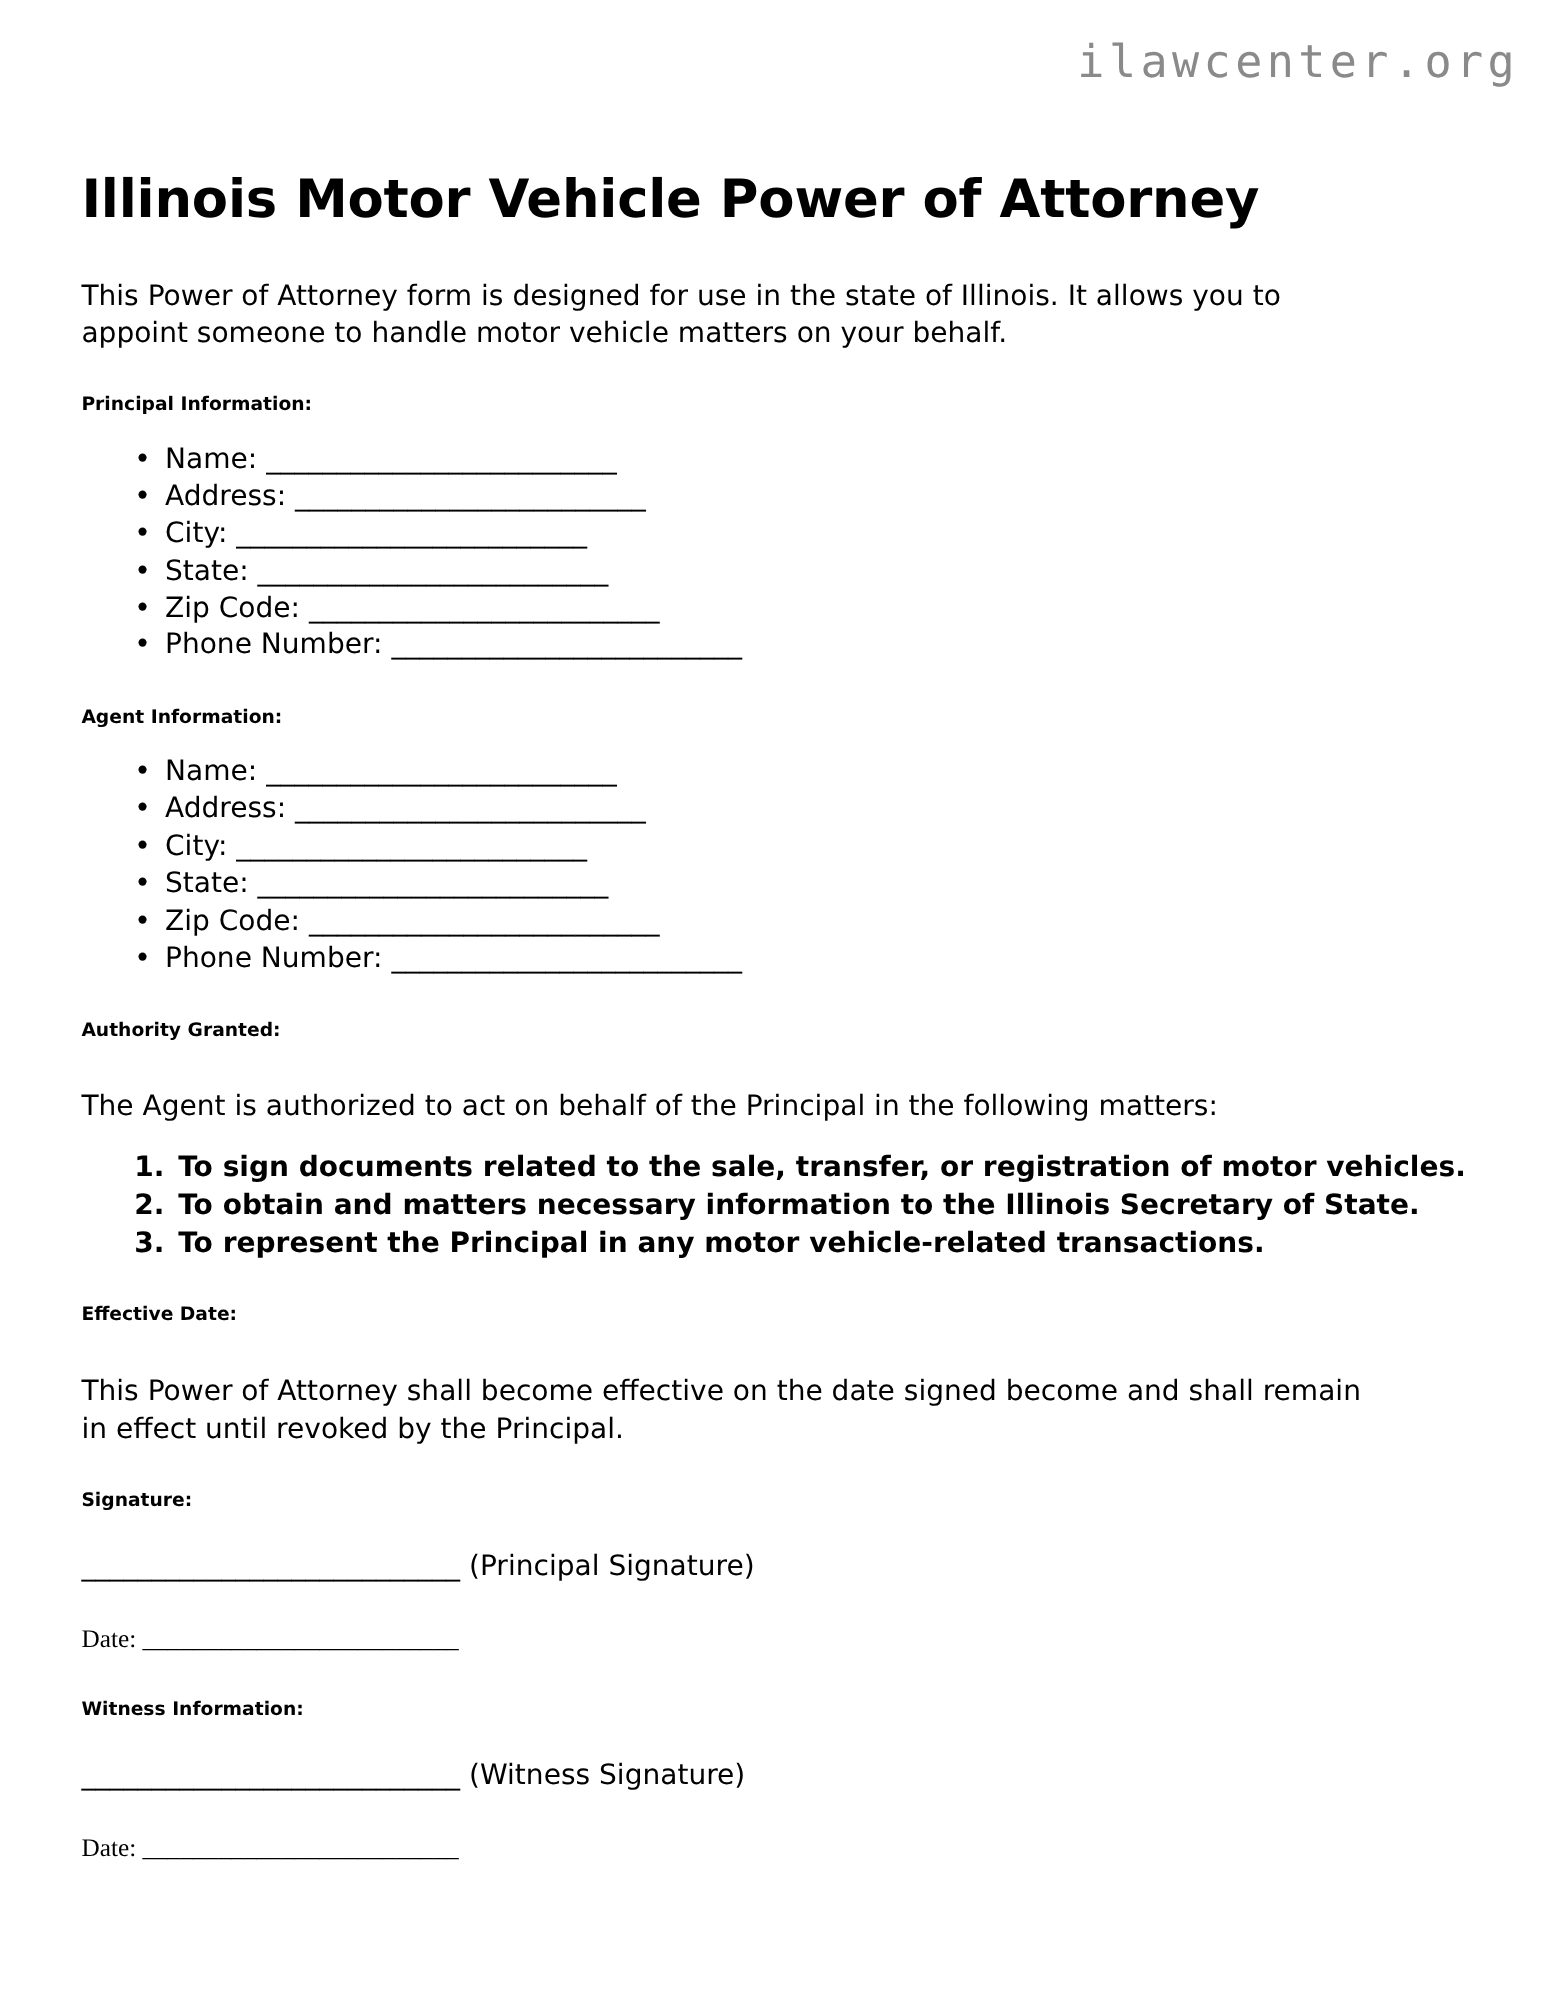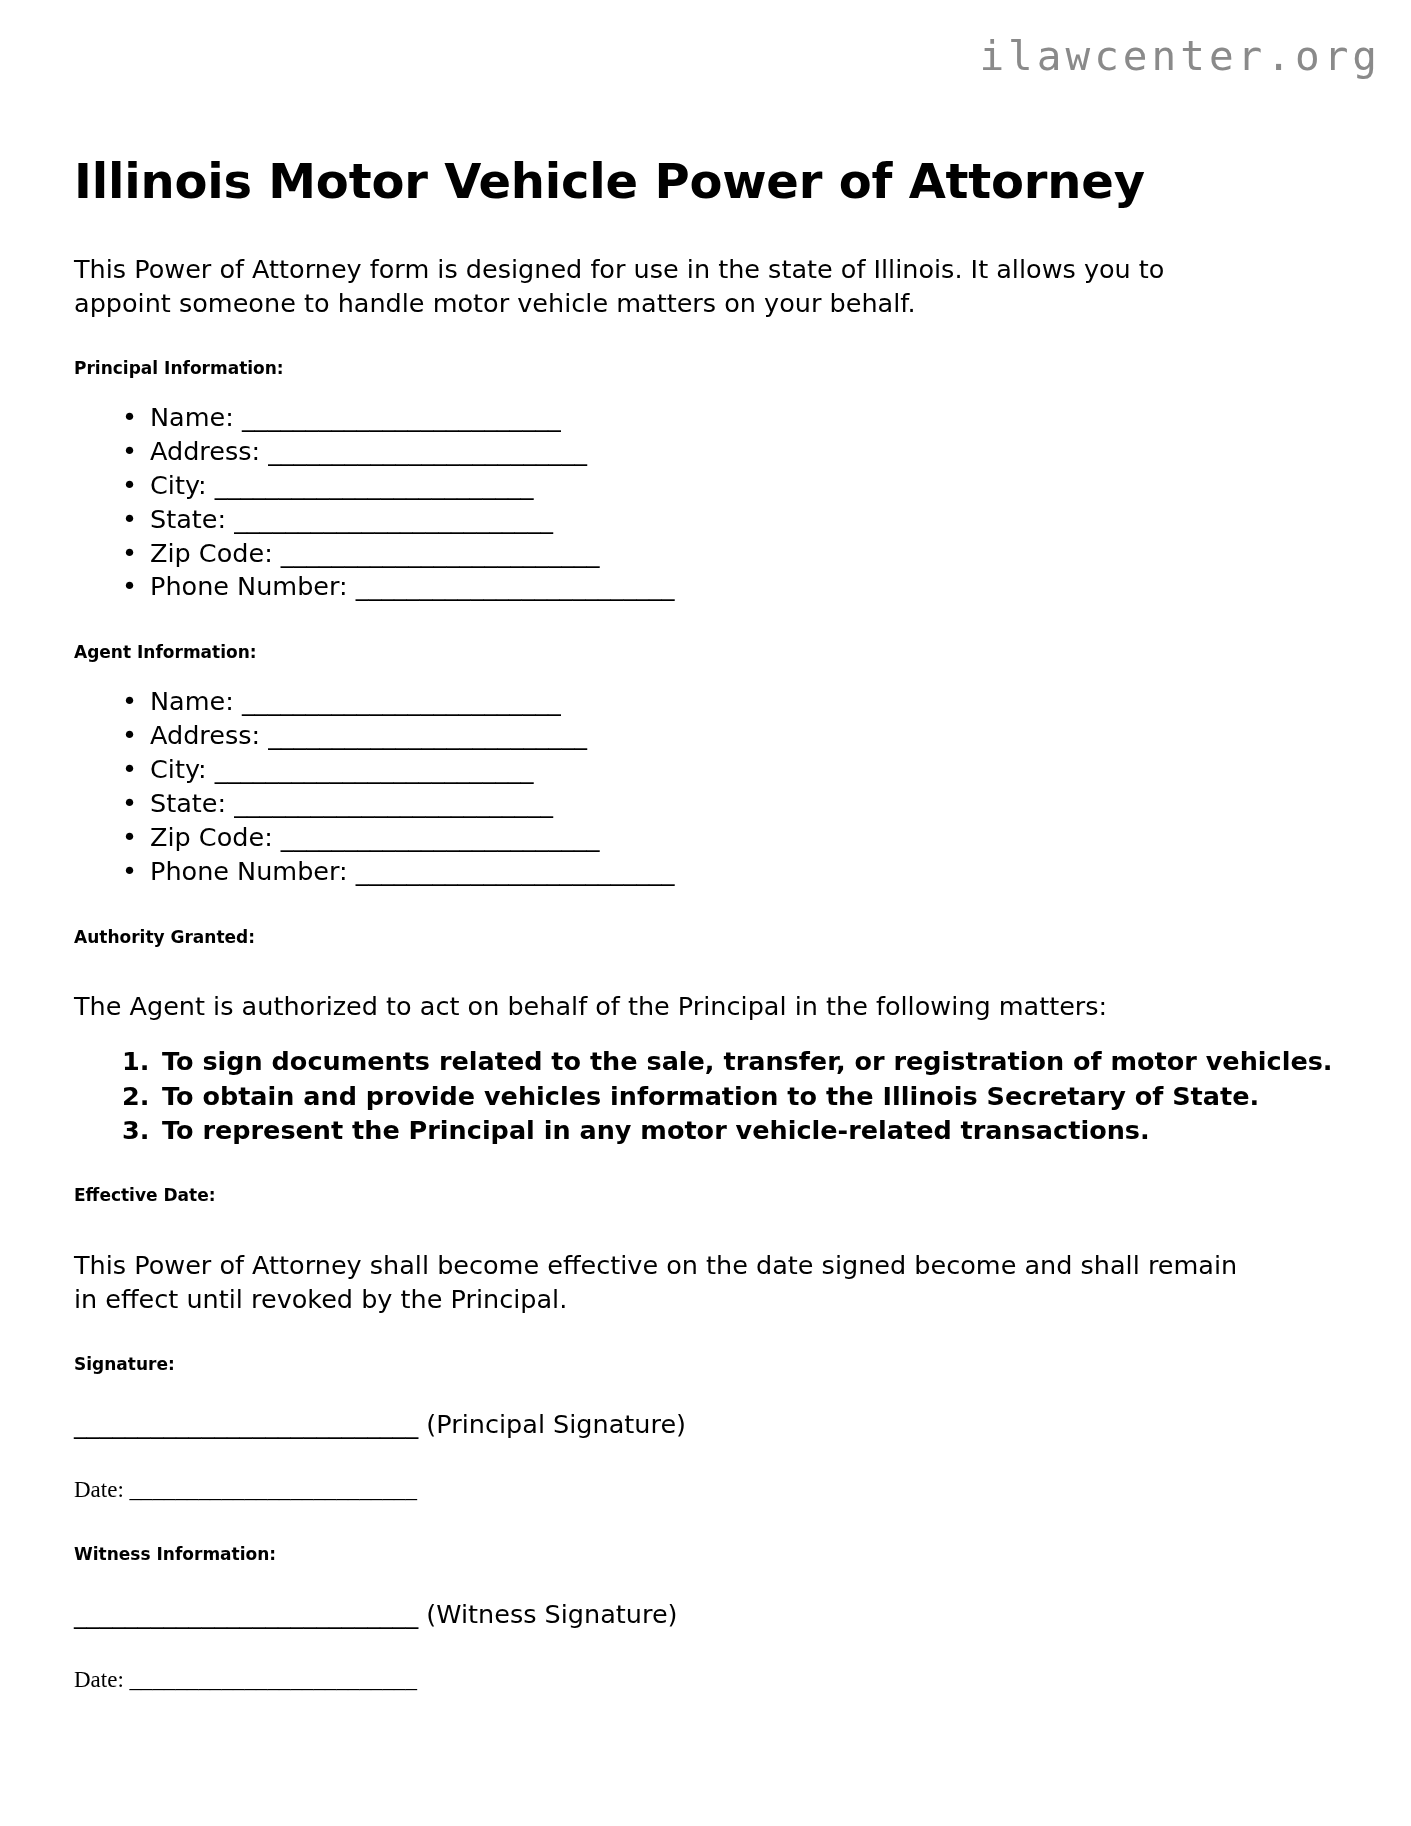--- a/index.html
+++ b/index.html
@@ -158,21 +158,21 @@
       <li><span>Zip Code:</span> <span class="blank">_________________________</span></li>
       <li><span>Phone Number:</span> <span class="blank">_________________________</span></li>
     </ul>
 
     <h2 class="section-heading">Authority Granted:</h2>
 
     <p class="para">The Agent is authorized to act on behalf of the Principal in the following matters:</p>
 
     <ol class="auth-list">
       <li>To sign documents related to the sale, transfer, or registration of motor vehicles.</li>
-      <li>To obtain and provide vehicles information to the Illinois Secretary of State.</li>
+      <li>To obtain and matters necessary information to the Illinois Secretary of State.</li>
       <li>To represent the Principal in any motor vehicle-related transactions.</li>
     </ol>
 
     <h2 class="section-heading">Effective Date:</h2>
 
     <p class="para">This Power of Attorney shall become effective on the date signed become and shall remain in effect until revoked by the Principal.</p>
 
     <h2 class="section-heading">Signature:</h2>
 
     <div class="sig-line">

